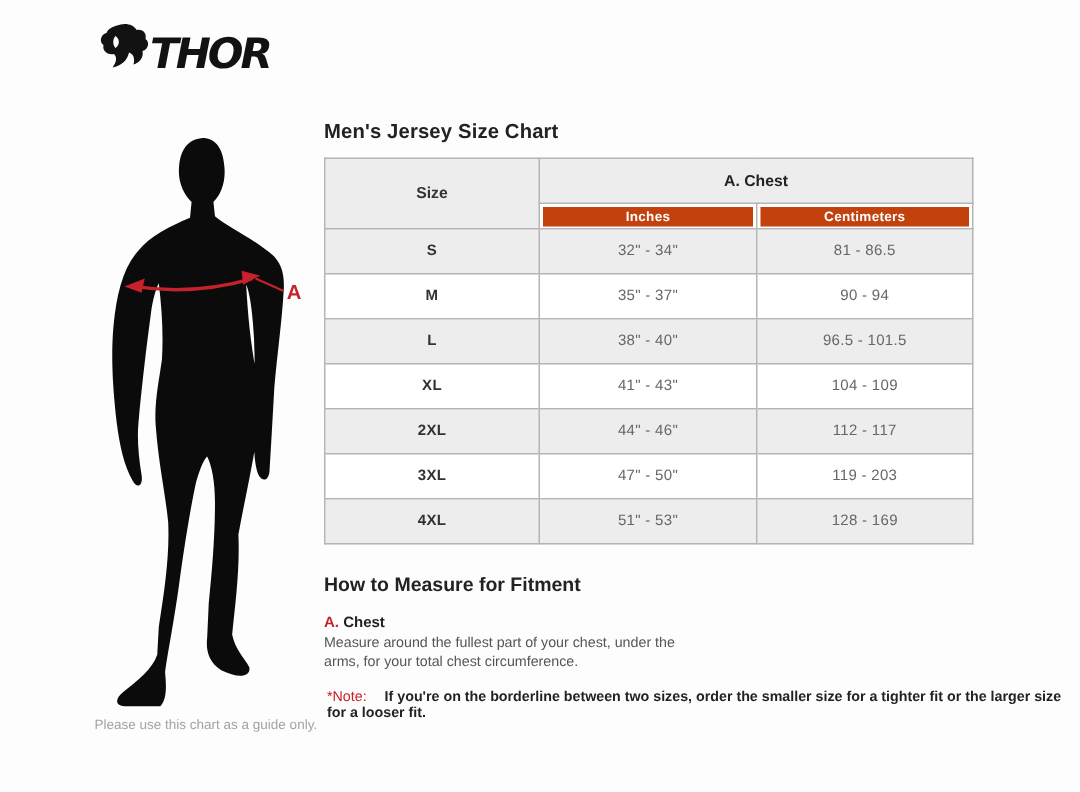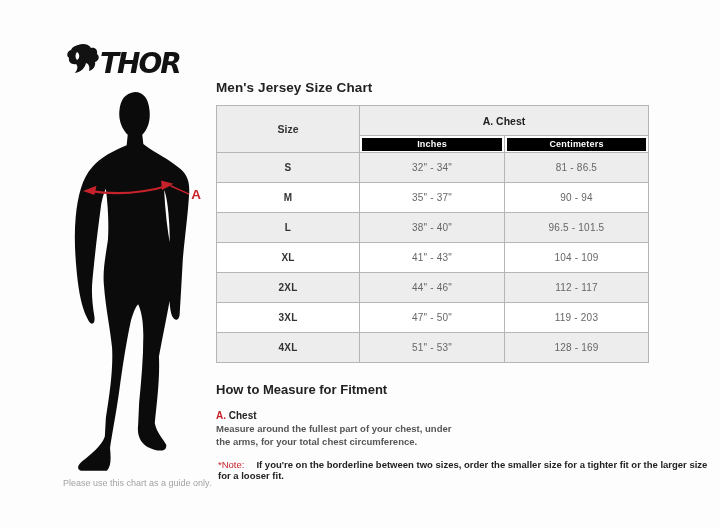--- a/index.html
+++ b/index.html
@@ -4,46 +4,46 @@
 <style>
   * { margin:0; padding:0; box-sizing:border-box; }
   html,body { width:720px; height:528px; }
   body {
     position:relative;
     background:#fdfdfd;
     font-family:"Liberation Sans", sans-serif;
     overflow:hidden;
   }
   
-  .logo { position:absolute; left:64px; top:42px; width:140px; height:40px; }
+  .logo { position:absolute; left:64px; top:14px; width:140px; height:40px; }
   
   .figure { position:absolute; left:60px; top:90px; width:150px; height:385px; }
   
   .content { position:absolute; left:216px; top:80px; width:434px; }
   .chart-title { font-size:13.5px; font-weight:bold; color:#222; letter-spacing:0.1px; margin-bottom:10px; }
   table.size-table { width:432px; border-collapse:collapse; table-layout:fixed;border-radius:19px; }
   table.size-table th, table.size-table td {
     border:1px solid #b5b5b5; text-align:center; vertical-align:middle;
   }
   th.size-head { width:143px; background:#ededed; font-size:10.5px; font-weight:bold; color:#333; }
   th.group-head { background:#ededed; font-size:10.5px; font-weight:bold; color:#222; height:30px; }
   tr.subhead td { height:17px; padding:0; background:#fff; }
   .bar {
-    background:#000000; color:#fff; font-weight:bold; font-size:9px;
+    background:#c2410c; color:#fff; font-weight:bold; font-size:9px;
     height:13px; line-height:13px; margin:1px 2px; letter-spacing:0.2px;
   }
   tr.data-row td { height:30px; font-size:10px; color:#666; background:#fff; letter-spacing:0.2px; }
   tr.data-row td.size-cell { font-weight:bold; color:#333; }
   tr.data-row.alt td { background:#ededed; }
   
   .measure { margin-top:19px; }
   .measure-title { font-size:13px; font-weight:bold; color:#222; }
   .measure-item { margin-top:13px; font-size:10px; font-weight:bold; color:#222; }
   .red { color:#c5222b; }
-  .measure-desc { margin-top:2px; font-size:9.5px; color:#555; line-height:1.35; max-width:250px; font-weight:bold; }
+  .measure-desc { margin-top:2px; font-size:9.5px; color:#555; line-height:1.35; max-width:250px; font-weight:normal; }
   
   .note { position:absolute; left:218px; top:459px; width:500px; font-size:9.5px; color:#222; }
   .note-label { color:#c5222b; font-weight:normal; margin-right:12px; }
   .note-text { font-weight:bold; }
   
   .disclaimer { position:absolute; left:63px; top:477px; width:330px; font-size:9px; color:#a3a3a3; line-height:1.4; }
 </style>
 </head>
 <body>
 

